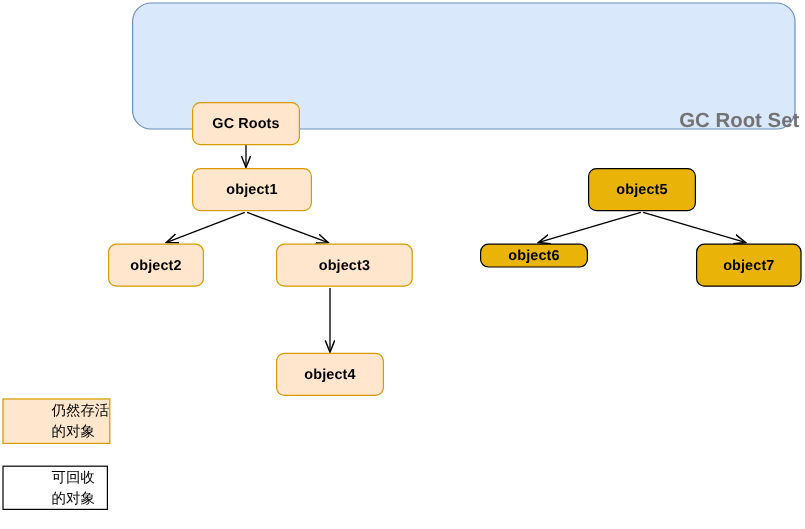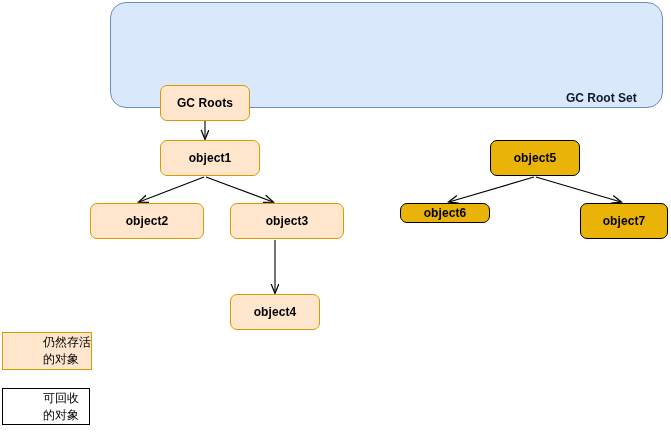--- a/index.html
+++ b/index.html
@@ -47,23 +47,23 @@
   .container-box {
     position: absolute;
     box-sizing: border-box;
     background: #dae8fc;
     border: 1.4px solid #6c8ebf;
     border-radius: 16px;
     z-index: 1;
   }
   .container-label {
     position: absolute;
-    font-size: 12px;
+    font-size: 17px;
     font-weight: bold;
-    color: #0f172a;
+    color: #737373;
     z-index: 3;
     white-space: nowrap;
   }
   .legend-item {
     position: absolute;
     box-sizing: border-box;
     display: flex;
     align-items: center;
     justify-content: center;
     font-size: 12px;
@@ -104,21 +104,21 @@
       </g>
   </svg>
 
   <div id="node-layer">
       <div class="node node-live" style="left: 160px; top: 37px; width: 90px; height: 36px; margin-top: 48px;">
         <span>GC Roots</span>
       </div>
       <div class="node node-live" style="left: 160px; top: 140px; width: 100px; height: 36px;">
         <span>object1</span>
       </div>
-      <div class="node node-live" style="left: 90px; top: 203px; width: 114px; height: 36px;">
+      <div class="node node-live" style="left: 90px; top: 203px; width: 80px; height: 36px;">
         <span>object2</span>
       </div>
       <div class="node node-live" style="left: 230px; top: 203px; width: 114px; height: 36px;">
         <span>object3</span>
       </div>
       <div class="node node-live" style="left: 230px; top: 294px; width: 90px; height: 36px;">
         <span>object4</span>
       </div>
       <div class="node node-garbage" style="left: 490px; top: 140px; width: 90px; height: 36px;">
         <span>object5</span>

